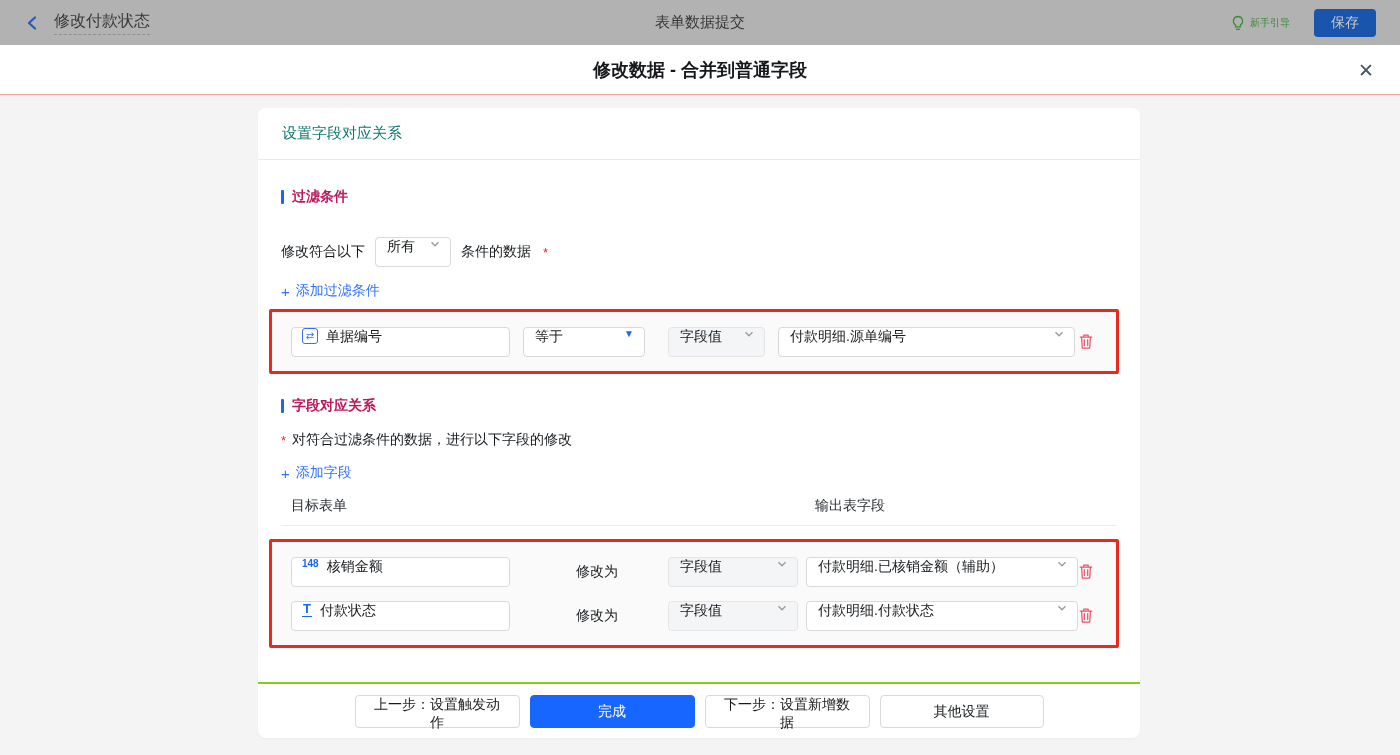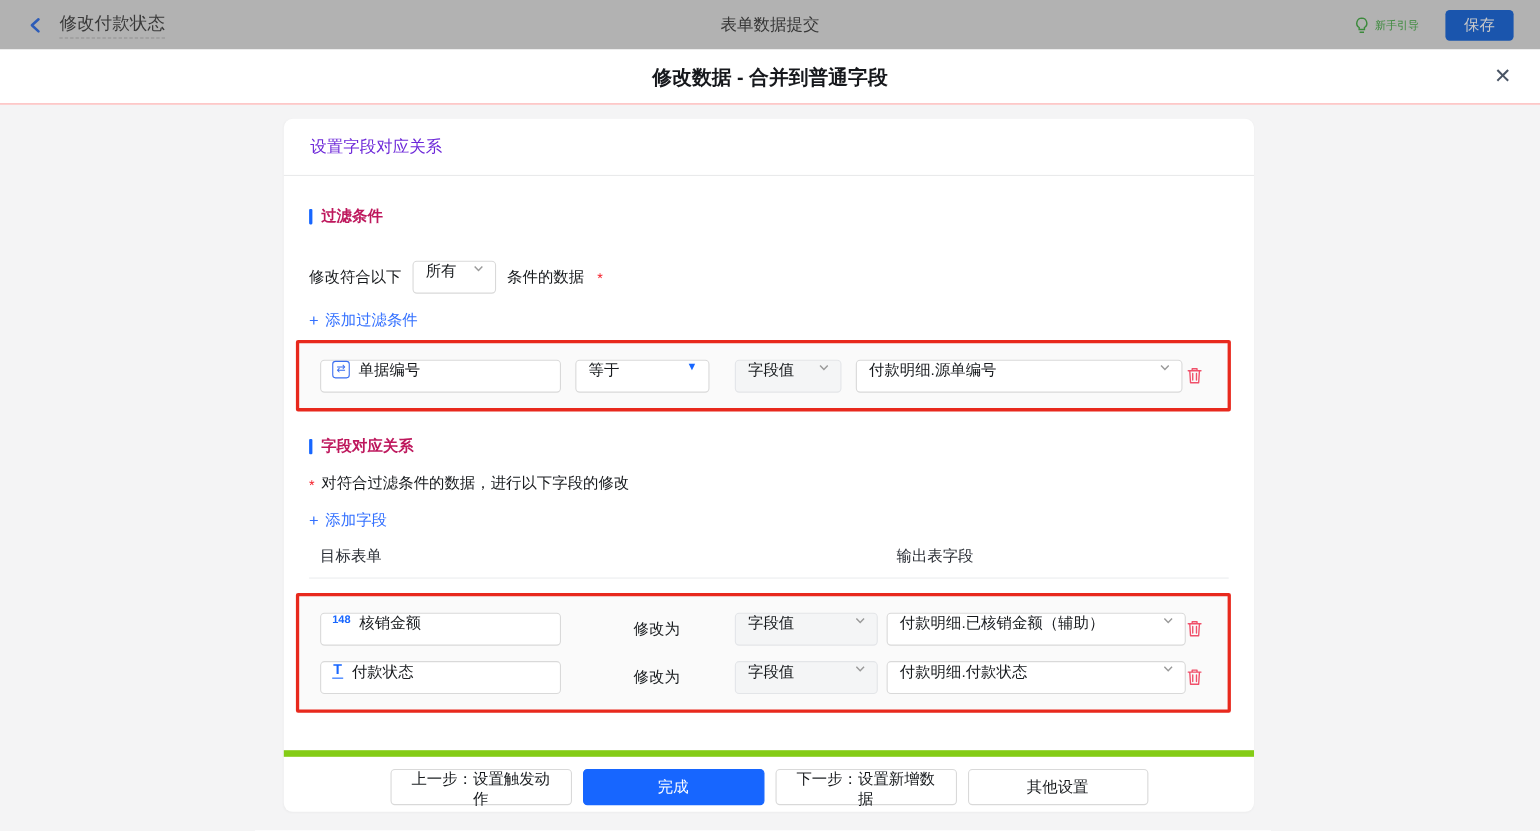--- a/index.html
+++ b/index.html
@@ -22,23 +22,23 @@
     justify-content:center; border-bottom:1px solid #fca5a5; }
   .modal-title { font-size:18px; font-weight:bold; color:#16181c; }
   .close-btn { position:absolute; right:26px; top:50%; transform:translateY(-50%); font-size:19px;
     color:#4a5565; cursor:pointer; line-height:1; }
 
   
   .body-bg { height:660px; background:#f4f4f5; padding-top:13px; }
   .panel { width:882px; height:630px; margin:0 auto 0 258px; background:#ffffff; border-radius:8px;
     display:flex; flex-direction:column; box-shadow:0 1px 2px rgba(0,0,0,0.03); }
   .panel-header { height:52px; display:flex; align-items:center; padding:0 24px; font-size:15px;
-    color:#6d28d9; border-bottom:1px solid #e9eaeb; }
+    color:#0f766e; border-bottom:1px solid #e9eaeb; }
   .panel-content { flex:1; padding:0 23px; overflow:hidden; }
-  .panel-footer { height:56px; border-top:6px solid #84cc16; display:flex; justify-content:center;
+  .panel-footer { height:56px; border-top:2px solid #84cc16; display:flex; justify-content:center;
     align-items:flex-start; gap:10px; padding-top:11px; }
 
   
   .sec-head { display:flex; align-items:center; gap:8px; font-weight:bold; font-size:14px; color:#be185d; }
   .sec-bar { width:3px; height:14px; background:#1766ff; border-radius:1px; }
 
   .cond-sentence { margin-top:31px; display:flex; align-items:center; gap:10px; }
   .req { color:#f5222d; font-size:13px; margin-left:2px; }
 
   .link { margin-top:15px; display:flex; align-items:center; gap:6px; color:#3370ff; font-size:14px;

